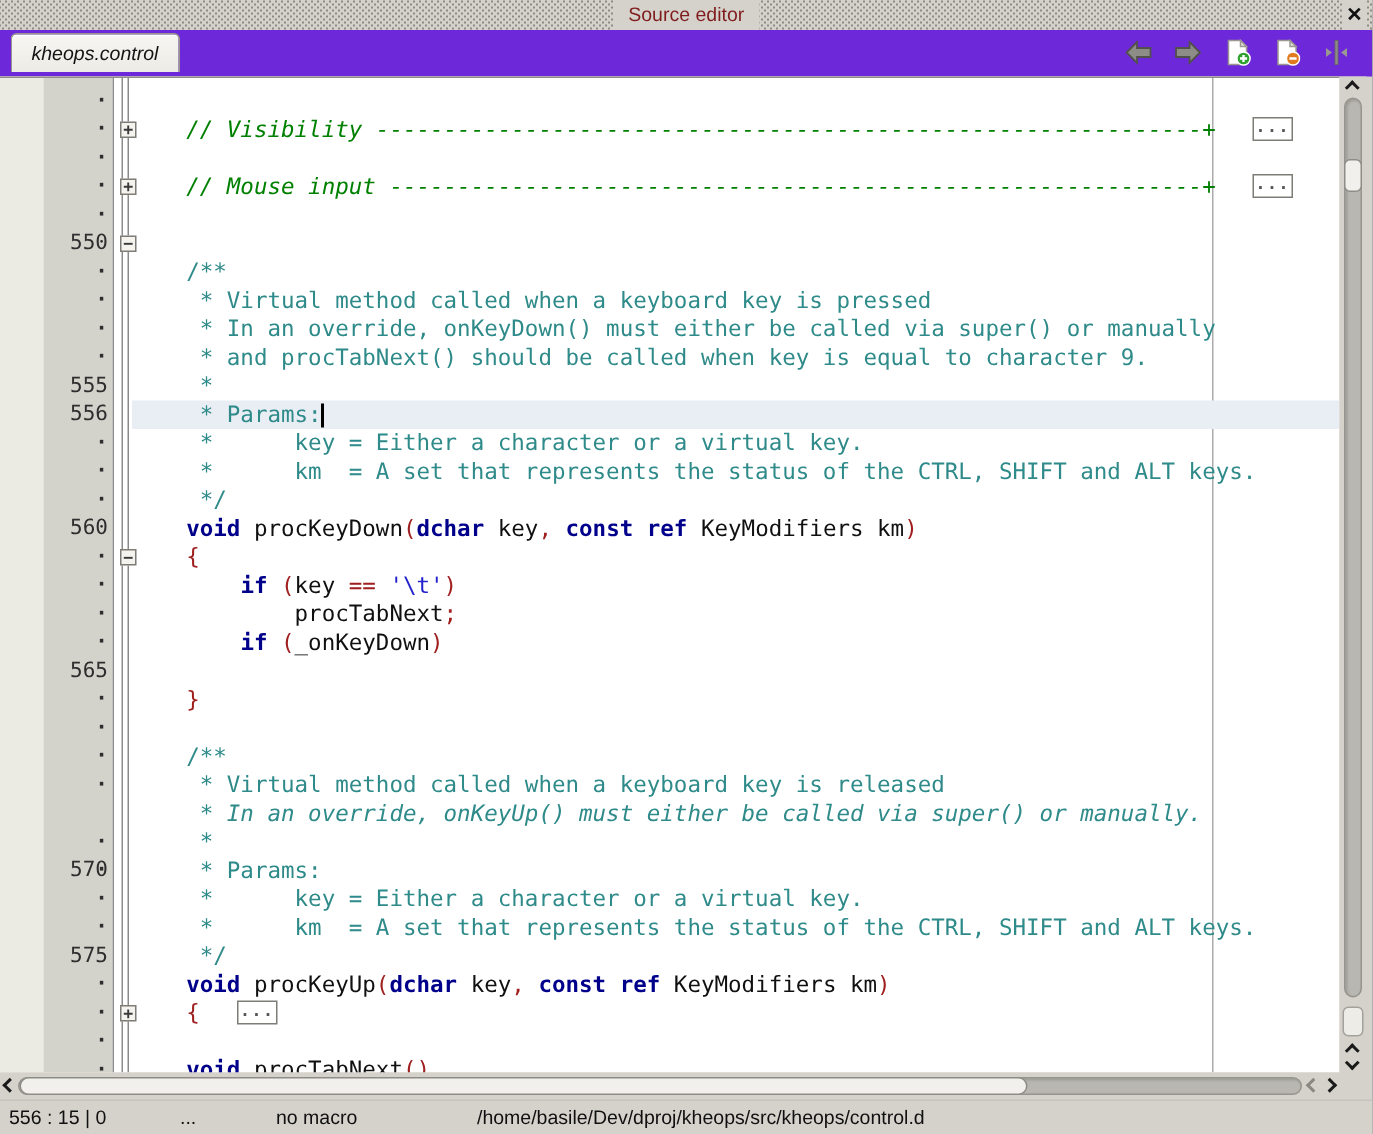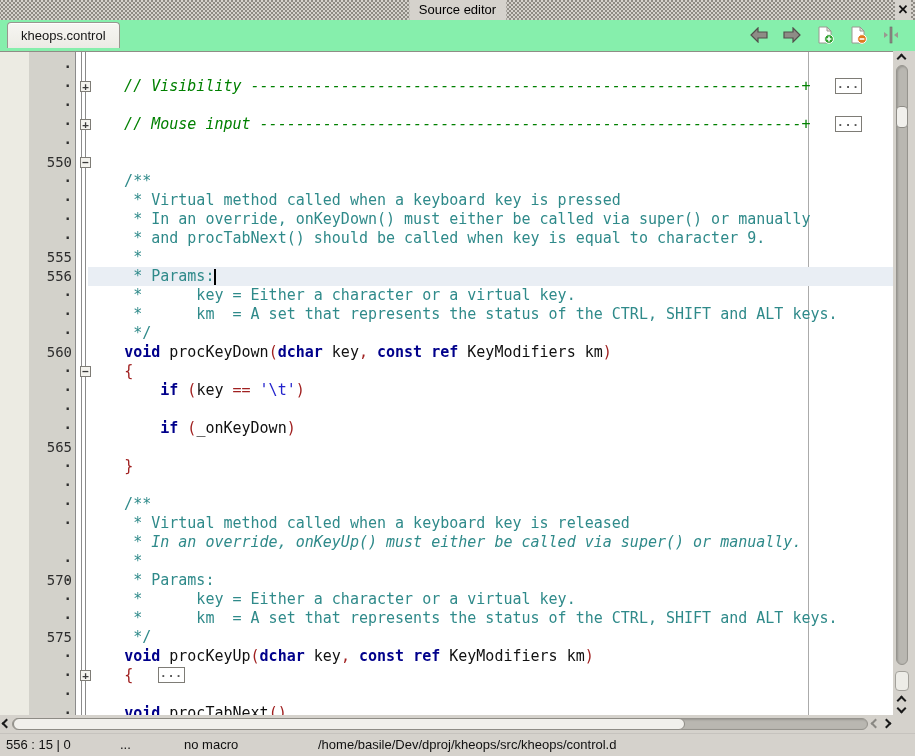--- a/index.html
+++ b/index.html
@@ -7,26 +7,26 @@
   #win{position:relative;width:915px;height:756px;background:#D5D2CC;overflow:hidden;
        font-family:"Liberation Sans",sans-serif;color:#111;}
 
   
   #titlebar{position:absolute;left:0;top:0;width:915px;height:20px;
     background-color:#D5D2CC;
     background-image:radial-gradient(#8E8B84 0.8px,transparent 1px),
                      radial-gradient(#8E8B84 0.8px,transparent 1px);
     background-size:4px 4px;background-position:0 1px,2px 3px;}
   #titlebar .title{position:absolute;left:50%;top:0;transform:translateX(-50%);
-    background:#D5D2CC;padding:0 10px;font-size:13px;line-height:20px;color:#000000;}
+    background:#D5D2CC;padding:0 10px;font-size:13px;line-height:20px;color:#7f1d1d;}
   #close-btn{position:absolute;right:4px;top:0;width:16px;height:20px;background:#D5D2CC;
     font-size:13px;line-height:19px;font-weight:bold;text-align:center;color:#101010;cursor:default;}
 
   
-  #tabbar{position:absolute;left:0;top:20px;width:915px;height:31px;background:#86efac;}
+  #tabbar{position:absolute;left:0;top:20px;width:915px;height:31px;background:#6d28d9;font-style:italic;}
   .tab{position:absolute;left:7px;top:2px;height:26px;padding:0 13px;
     background:linear-gradient(#F7F6F2,#ECEBE5);border:1px solid #98968F;border-bottom:none;
     border-radius:4px 4px 0 0;font-size:13px;line-height:25px;color:#141414;box-shadow:inset 0 1px 0 #fff;}
   #tb-icons{position:absolute;right:14px;top:6px;display:flex;gap:13px;align-items:center;}
   .tbi{width:20px;height:18px;display:flex;align-items:center;justify-content:center;}
 
   
   #editor{position:absolute;left:0;top:51px;width:893px;height:664px;background:#fff;
     border-top:1px solid #8F8D86;overflow:hidden;}
   .band-l{position:absolute;left:0;top:0;bottom:0;width:29px;background:#ECEBE3;}
@@ -170,20 +170,21 @@
         <div class="lnum dot" style="top: 266px;">·</div>
         <div class="codeline" style="top: 266px;"><span class="tok-doc">     */</span></div>
         <div class="lnum" style="top: 285px;">560</div>
         <div class="codeline" style="top: 285px;"><span class="tok-id">    </span><span class="tok-kw">void</span><span class="tok-id"> procKeyDown</span><span class="tok-sym">(</span><span class="tok-kw">dchar</span><span class="tok-id"> key</span><span class="tok-sym">,</span><span class="tok-id"> </span><span class="tok-kw">const</span><span class="tok-id"> </span><span class="tok-kw">ref</span><span class="tok-id"> KeyModifiers km</span><span class="tok-sym">)</span></div>
         <div class="lnum dot" style="top: 304px;">·</div>
         <div class="foldbox" style="top: 308px;">−</div>
         <div class="codeline" style="top: 304px;"><span class="tok-id">    </span><span class="tok-sym">{</span></div>
         <div class="lnum dot" style="top: 323px;">·</div>
         <div class="codeline" style="top: 323px;"><span class="tok-id">        </span><span class="tok-kw">if</span><span class="tok-id"> </span><span class="tok-sym">(</span><span class="tok-id">key </span><span class="tok-sym">==</span><span class="tok-id"> </span><span class="tok-str">'\t'</span><span class="tok-sym">)</span></div>
         <div class="lnum dot" style="top: 342px;">·</div>
+        <div class="codeline" style="top: 342px;"><span class="tok-id">            procTabNext</span><span class="tok-sym">;</span></div>
         <div class="lnum dot" style="top: 361px;">·</div>
         <div class="codeline" style="top: 361px;"><span class="tok-id">        </span><span class="tok-kw">if</span><span class="tok-id"> </span><span class="tok-sym">(</span><span class="tok-id">_onKeyDown</span><span class="tok-sym">)</span></div>
         <div class="lnum" style="top: 380px;">565</div>
         <div class="lnum dot" style="top: 399px;">·</div>
         <div class="codeline" style="top: 399px;"><span class="tok-id">    </span><span class="tok-sym">}</span></div>
         <div class="lnum dot" style="top: 418px;">·</div>
         <div class="codeline" style="top: 418px;"></div>
         <div class="lnum dot" style="top: 437px;">·</div>
         <div class="codeline" style="top: 437px;"><span class="tok-doc">    /**</span></div>
         <div class="lnum dot" style="top: 456px;">·</div>

